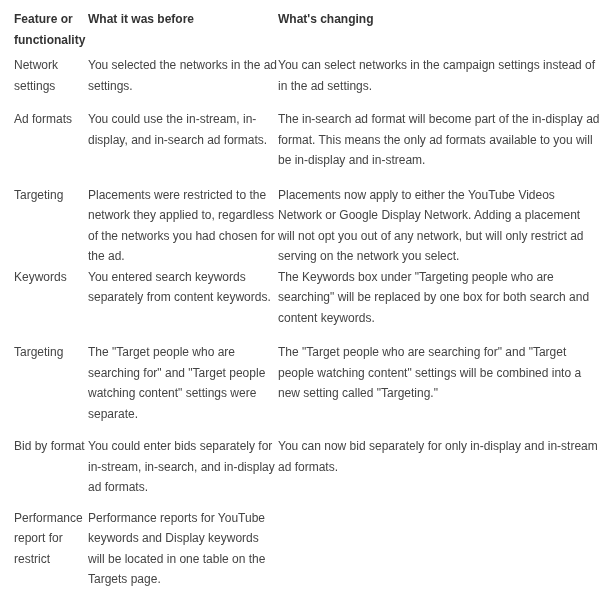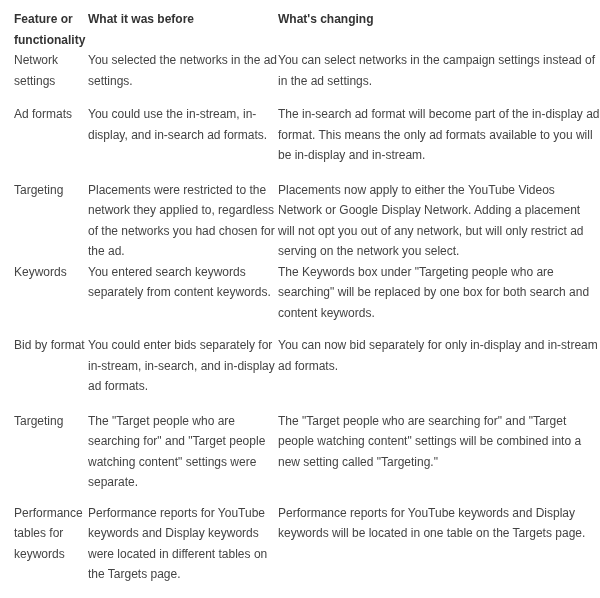--- a/index.html
+++ b/index.html
@@ -38,21 +38,21 @@
 </head>
 <body>
 
 <div class="table">
   <div class="row header">
     <div class="cell c1">Feature or functionality</div>
     <div class="cell c2">What it was before</div>
     <div class="cell c3">What's changing</div>
   </div>
 
-  <div class="row" style="">
+  <div class="row" style="margin-top:5px">
     <div class="cell c1">Network settings</div>
     <div class="cell c2">You selected the networks in the ad settings.</div>
     <div class="cell c3">You can select networks in the campaign settings instead of in the ad settings.</div>
   </div>
 
   <div class="row" style="margin-top:13px">
     <div class="cell c1">Ad formats</div>
     <div class="cell c2">You could use the in-stream, in-display, and in-search ad formats.</div>
     <div class="cell c3">The in-search ad format will become part of the in-display ad format. This means the only ad formats available to you will be in-display and in-stream.</div>
   </div>
@@ -62,31 +62,30 @@
     <div class="cell c2">Placements were restricted to the network they applied to, regardless of the networks you had chosen for the ad.</div>
     <div class="cell c3">Placements now apply to either the YouTube Videos Network or Google Display Network. Adding a placement will not opt you out of any network, but will only restrict ad serving on the network you select.</div>
   </div>
 
   <div class="row" style="">
     <div class="cell c1">Keywords</div>
     <div class="cell c2">You entered search keywords separately from content keywords.</div>
     <div class="cell c3">The Keywords box under "Targeting people who are searching" will be replaced by one box for both search and content keywords.</div>
   </div>
 
+  <div class="row" style="margin-top:14px">
+    <div class="cell c1">Targeting</div>
+    <div class="cell c2">The "Target people who are searching for" and "Target people watching content" settings were separate.</div>
+    <div class="cell c3">The "Target people who are searching for" and "Target people watching content" settings will be combined into a new setting called "Targeting."</div>
+  </div>
+
   <div class="row" style="margin-top:12px">
     <div class="cell c1">Bid by format</div>
     <div class="cell c2">You could enter bids separately for in-stream, in-search, and in-display ad formats.</div>
     <div class="cell c3">You can now bid separately for only in-display and in-stream ad formats.</div>
   </div>
 
-  <div class="row" style="margin-top:14px">
-    <div class="cell c1">Targeting</div>
-    <div class="cell c2">The "Target people who are searching for" and "Target people watching content" settings were separate.</div>
-    <div class="cell c3">The "Target people who are searching for" and "Target people watching content" settings will be combined into a new setting called "Targeting."</div>
-  </div>
-
   <div class="row" style="margin-top:10px">
-    <div class="cell c1">Performance tables for keywords</div>
-    <div class="cell c2">Performance reports for YouTube keywords and Display keywords were located in different tables on the Targets page.</div>
+    <div class="cell c1">Performance report for restrict</div>
     <div class="cell c3">Performance reports for YouTube keywords and Display keywords will be located in one table on the Targets page.</div>
   </div>
 
 </div>
 
 </body></html>

